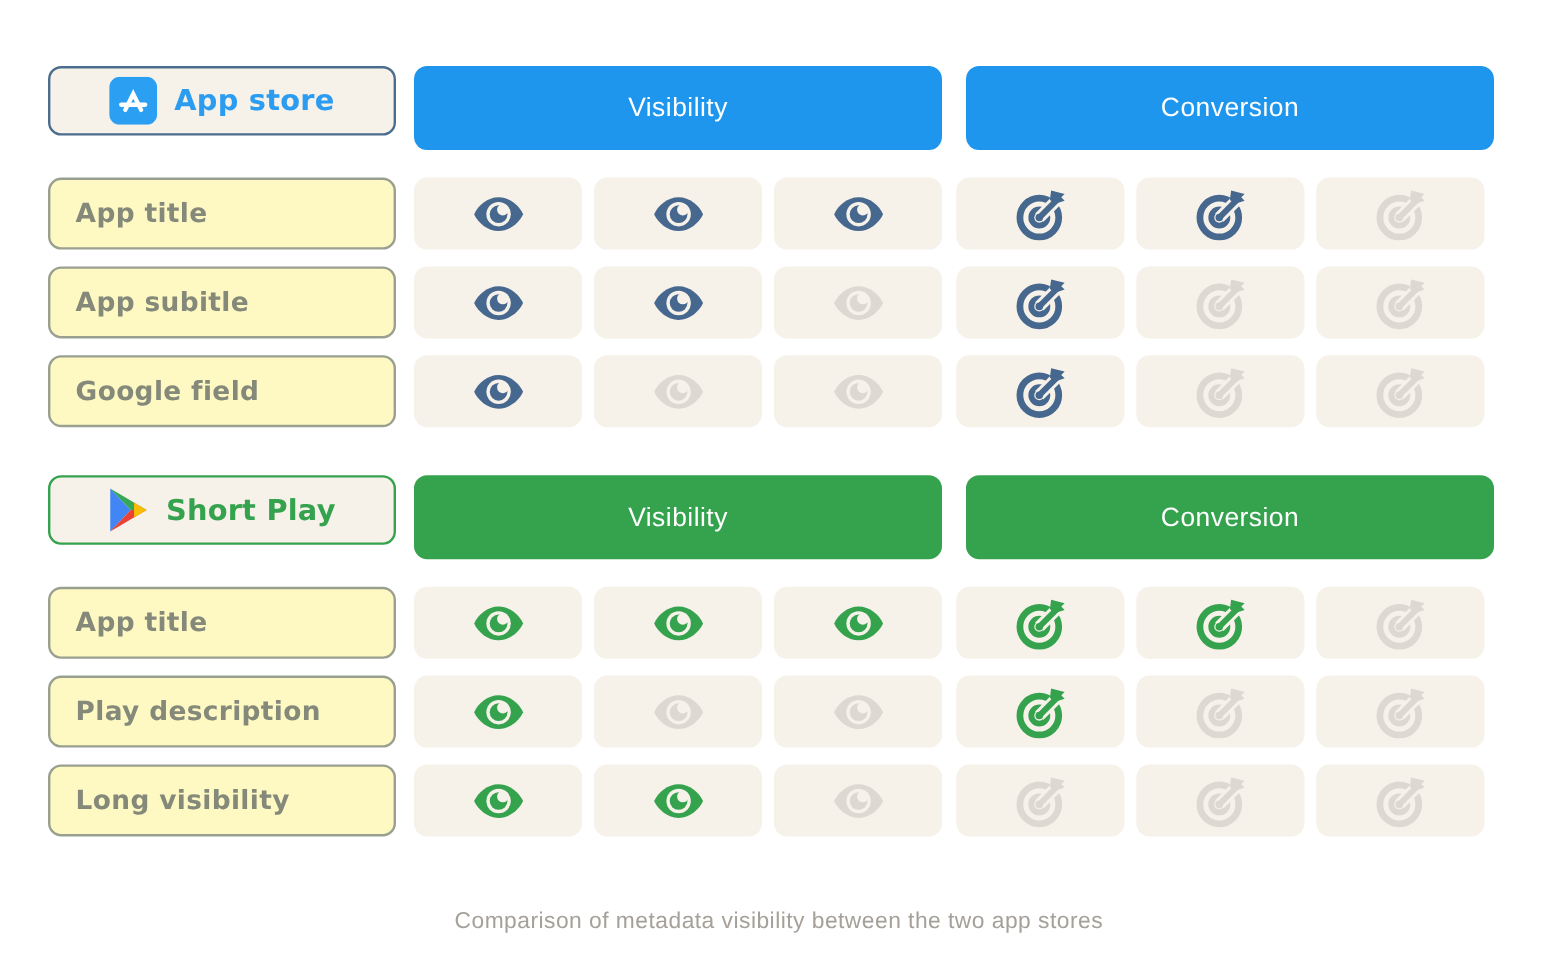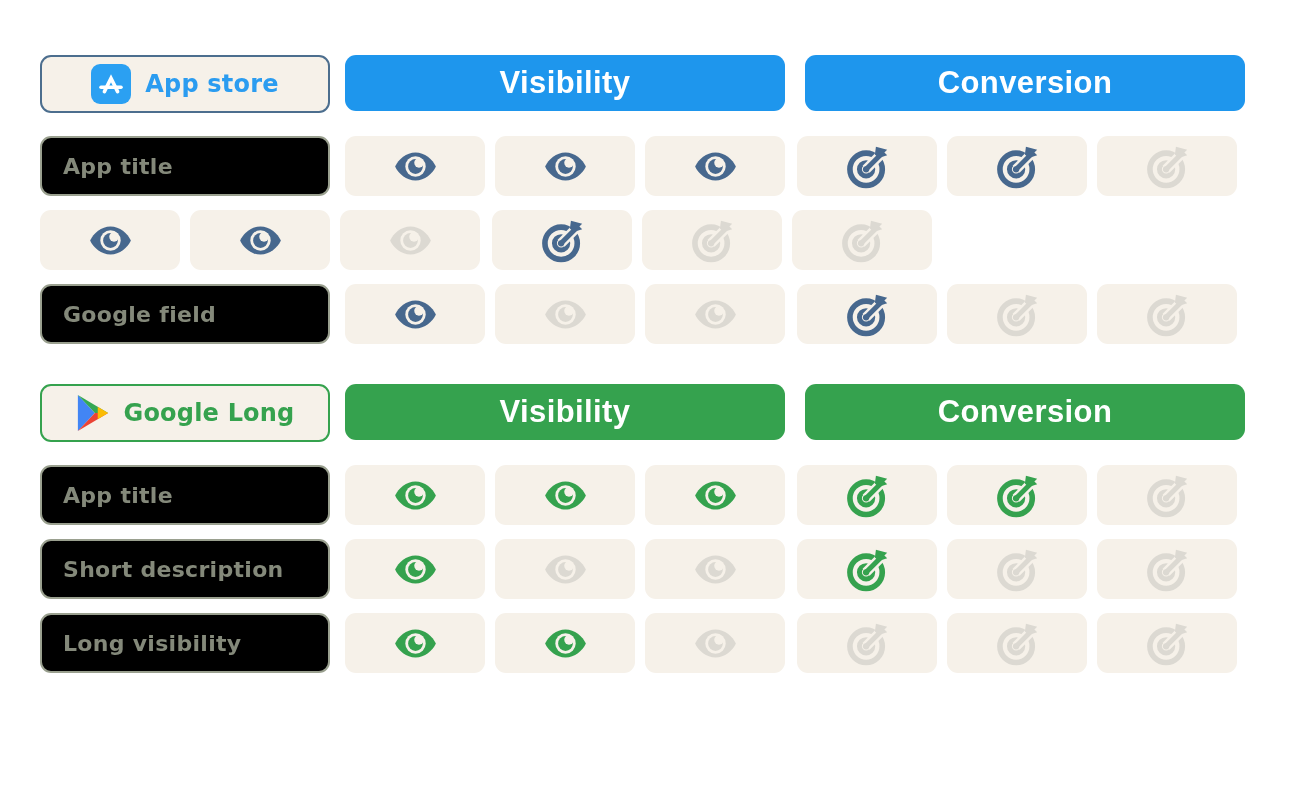--- a/index.html
+++ b/index.html
@@ -27,36 +27,36 @@
     background: #f6f1e9;
     display: flex; align-items: center; justify-content: center;
     gap: 14px;
   }
   .badge-icon { display: flex; align-items: center; }
   .badge-label {
     font-size: 24px; font-weight: bold; letter-spacing: 0.2px;
   }
   .pill {
     box-sizing: border-box;
-    width: 440px; height: 56px;
+    width: 440px; height: 70px;
     border-radius: 11px;
     color: #ffffff;
     display: flex; align-items: center; justify-content: center;
     font-family: "Liberation Sans", sans-serif;
-    font-size: 31px; font-weight: 700; letter-spacing: 0.4px;
+    font-size: 22px; font-weight: 400; letter-spacing: 0.4px;
   }
   .pill + .pill { margin-left: 20px; }
   .row { display: flex; margin-bottom: 14px; }
   .row-label {
     box-sizing: border-box;
     width: 290px; height: 60px;
     margin-right: 15px;
     border: 2px solid #9aa08f;
     border-radius: 11px;
-    background: #000000;
+    background: #fef9c3;
     color: #84897a;
     font-size: 22px; font-weight: bold; letter-spacing: 0.3px;
     display: flex; align-items: center;
     padding-left: 21px;
   }
   .cell-group { display: flex; gap: 10px; }
   .cell-group.conversion { margin-left: 12px; }
   .cell {
     width: 140px; height: 60px;
     border-radius: 11px;
@@ -154,20 +154,21 @@
      <circle cx="30" cy="36" r="9.5" fill="none" stroke="currentColor" stroke-width="7"></circle>
      <line x1="30" y1="36" x2="55" y2="11" stroke="#f6f1e9" stroke-width="14"></line>
      <line x1="30" y1="36" x2="50" y2="16" stroke="currentColor" stroke-width="7" stroke-linecap="round"></line>
      <circle cx="30" cy="36" r="4.5" fill="currentColor"></circle>
      <path d="M44 4 L60 8 L56 12 L60 16 L48 20 L42.5 15 Z" fill="currentColor"></path>
    </svg>
             </div>
           </div>
         </div>
         <div class="row">
+          <div class="row-label">App subitle</div>
           <div class="cell-group visibility">
             <div class="cell" style="color: rgb(71, 104, 142);">
               <svg viewBox="0 0 64 64" aria-hidden="true">
      <path d="M32 12C45 12 56.4 21.8 61 32 56.4 42.2 45 52 32 52 19 52 7.6 42.2 3 32 7.6 21.8 19 12 32 12Z" fill="currentColor"></path>
      <circle cx="32" cy="32" r="14.5" fill="#f6f1e9"></circle>
      <circle cx="32" cy="32" r="10.5" fill="currentColor"></circle>
      <circle cx="37" cy="26.8" r="6.8" fill="#f6f1e9"></circle>
    </svg>
             </div>
             <div class="cell" style="color: rgb(71, 104, 142);">
@@ -288,21 +289,21 @@
     <div class="head-row">
       <div class="store-badge" id="badge-1" style="border-color: rgb(53, 162, 78);">
         <span class="badge-icon">
           <svg width="34" height="38" viewBox="0 0 36 40" aria-hidden="true">
             <polygon points="2,1 20,20 2,39" fill="#4285f4"></polygon>
             <polygon points="2,1 34,20 20,20" fill="#34a853"></polygon>
             <polygon points="2,39 34,20 20,20" fill="#ea4335"></polygon>
             <polygon points="23,13.4 34,20 23,26.6" fill="#fbbc04"></polygon>
           </svg>
         </span>
-        <span class="badge-label" style="color: rgb(53, 162, 78);">Google Long</span>
+        <span class="badge-label" style="color: rgb(53, 162, 78);">Short Play</span>
       </div>
       <div class="pill" id="pill-1-vis" style="background: rgb(53, 162, 78);">Visibility</div>
       <div class="pill" id="pill-1-conv" style="background: rgb(53, 162, 78);">Conversion</div>
     </div>
     <div class="rows" id="rows-1">
         <div class="row">
           <div class="row-label">App title</div>
           <div class="cell-group visibility">
             <div class="cell" style="color: rgb(53, 162, 78);">
               <svg viewBox="0 0 64 64" aria-hidden="true">
@@ -356,21 +357,21 @@
      <circle cx="30" cy="36" r="9.5" fill="none" stroke="currentColor" stroke-width="7"></circle>
      <line x1="30" y1="36" x2="55" y2="11" stroke="#f6f1e9" stroke-width="14"></line>
      <line x1="30" y1="36" x2="50" y2="16" stroke="currentColor" stroke-width="7" stroke-linecap="round"></line>
      <circle cx="30" cy="36" r="4.5" fill="currentColor"></circle>
      <path d="M44 4 L60 8 L56 12 L60 16 L48 20 L42.5 15 Z" fill="currentColor"></path>
    </svg>
             </div>
           </div>
         </div>
         <div class="row">
-          <div class="row-label">Short description</div>
+          <div class="row-label">Play description</div>
           <div class="cell-group visibility">
             <div class="cell" style="color: rgb(53, 162, 78);">
               <svg viewBox="0 0 64 64" aria-hidden="true">
      <path d="M32 12C45 12 56.4 21.8 61 32 56.4 42.2 45 52 32 52 19 52 7.6 42.2 3 32 7.6 21.8 19 12 32 12Z" fill="currentColor"></path>
      <circle cx="32" cy="32" r="14.5" fill="#f6f1e9"></circle>
      <circle cx="32" cy="32" r="10.5" fill="currentColor"></circle>
      <circle cx="37" cy="26.8" r="6.8" fill="#f6f1e9"></circle>
    </svg>
             </div>
             <div class="cell" style="color: rgb(220, 217, 210);">
@@ -480,13 +481,14 @@
      <line x1="30" y1="36" x2="50" y2="16" stroke="currentColor" stroke-width="7" stroke-linecap="round"></line>
      <circle cx="30" cy="36" r="4.5" fill="currentColor"></circle>
      <path d="M44 4 L60 8 L56 12 L60 16 L48 20 L42.5 15 Z" fill="currentColor"></path>
    </svg>
             </div>
           </div>
         </div>
       </div>
   </section>
 
+  <div class="caption">Comparison of metadata visibility between the two app stores</div>
 </div>
 
 </body></html>

